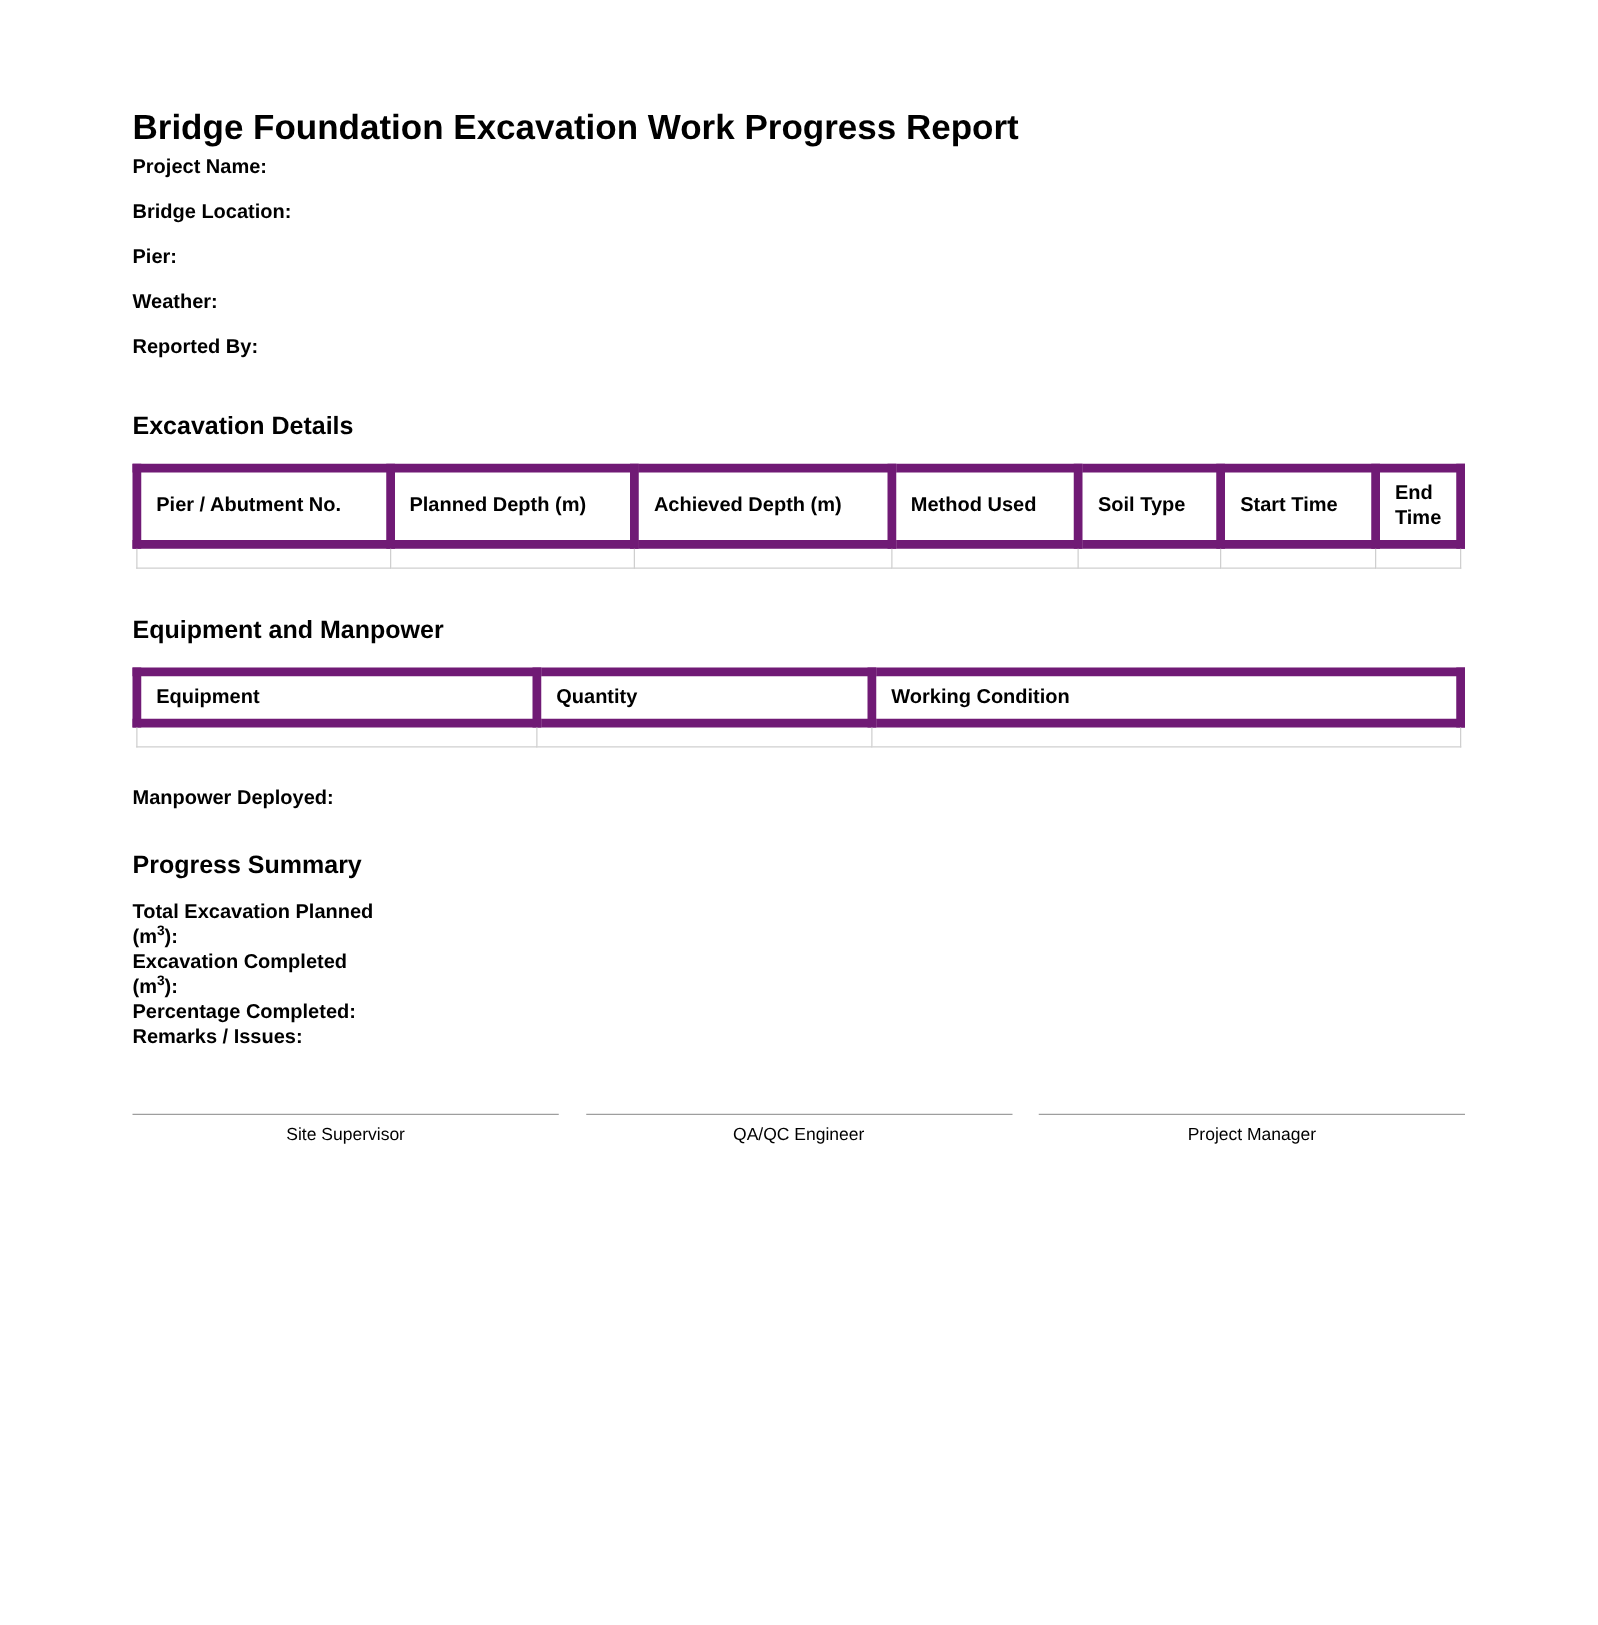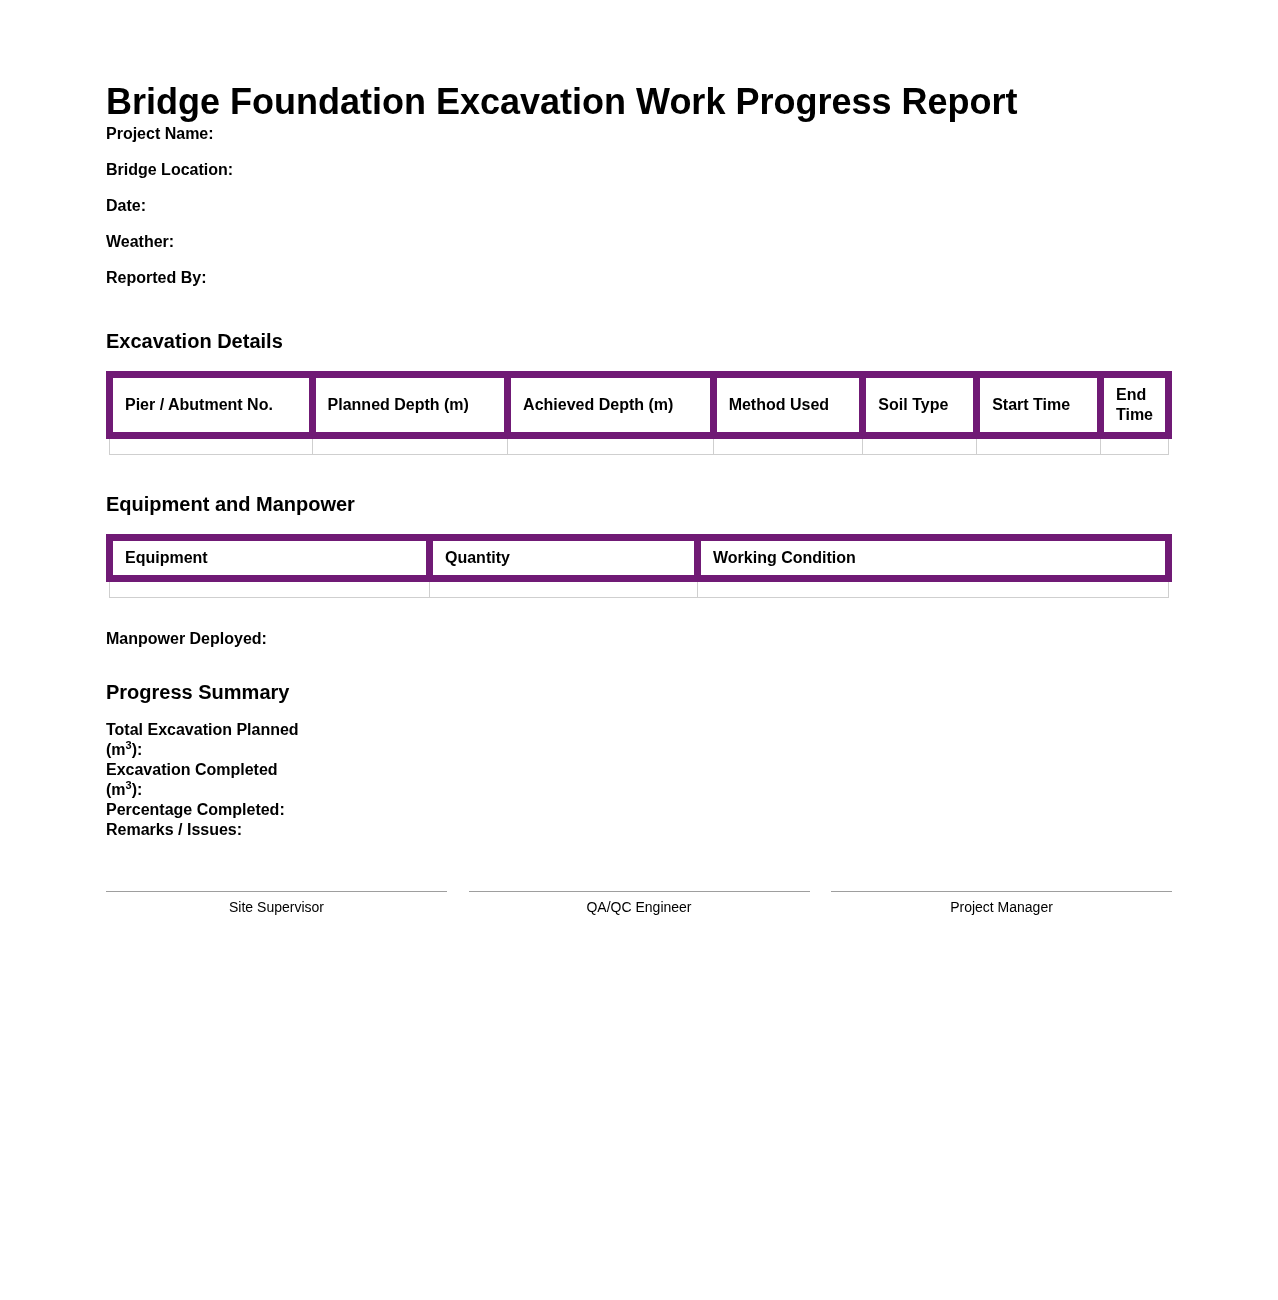--- a/index.html
+++ b/index.html
@@ -1,39 +1,39 @@
 <!DOCTYPE html>
 <html><head>
   <meta charset="utf-8">
   <style>
     html, body { margin: 0; padding: 0; background: #ffffff; }
     body { width: 1278px; height: 1300px; font-family: "Liberation Sans", sans-serif; color: #000; position: relative; }
     .page { position: absolute; left: 106px; top: 82px; width: 1066px; }
-    h1 { font-size: 36px; font-weight: bold; margin: 0; line-height: 40px; }
+    h1 { font-size: 28px; font-weight: bold; margin: 0; line-height: 40px; }
     .field { font-size: 16px; font-weight: bold; height: 36px; line-height: 20px; }
     .fields { margin-top: 2px; }
     h2 { font-size: 20px; font-weight: bold; margin: 0; line-height: 30px; }
     table { border-collapse: collapse; width: 1066px; font-size: 16px; }
     th { text-align: left; font-weight: bold; border: 7px solid #701a75; padding: 7px 12px; height: 20px; line-height: 20px; }
     td { border: 1px solid #cfcfcf; height: 15px; padding: 0; }
     .summary { width: 200px; font-size: 16px; font-weight: bold; line-height: 20px; }
     .summary sup { font-size: 11px; line-height: 0; }
     .signs { display: flex; justify-content: space-between; }
     .sign { width: 341px; border-top: 1px solid #9e9e9e; text-align: center; font-size: 14px; padding-top: 7px; }
   </style>
 </head>
 <body>
 
 <div class="page">
   <h1>Bridge Foundation Excavation Work Progress Report</h1>
 
   <div class="fields">
     <div class="field">Project Name:</div>
     <div class="field">Bridge Location:</div>
-    <div class="field">Date:</div>
+    <div class="field">Pier:</div>
     <div class="field">Weather:</div>
     <div class="field">Reported By:</div>
   </div>
 
   <h2 style="margin-top:22px;">Excavation Details</h2>
   <table style="margin-top:15px;">
     <thead>
       <tr>
         <th style="width:172px;">Pier / Abutment No.</th>
         <th style="width:165px;">Planned Depth (m)</th>

